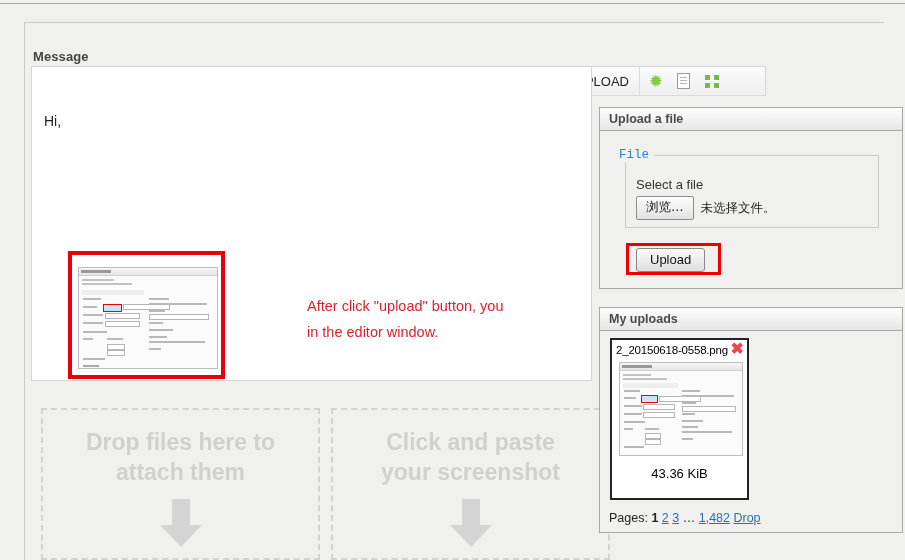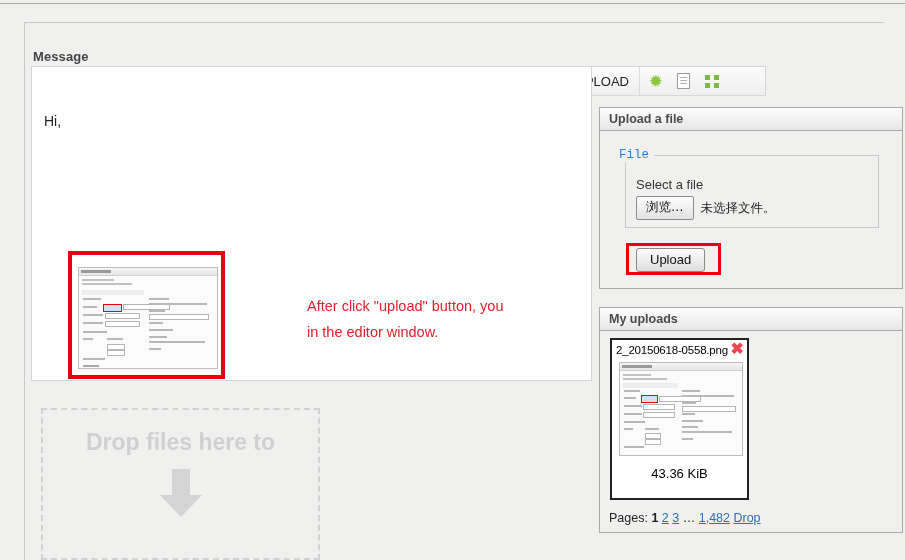--- a/index.html
+++ b/index.html
@@ -594,20 +594,29 @@
     </div>
 
     <div class="ed-note">
       <div>After click "upload" button, you</div>
       <div>in the editor window.</div>
     </div>
   </div>
 
   <div class="dropzone dz1">
     <div>Drop files here to</div>
+    <div>attach them</div>
+    <div class="dz-arrow">
+        <i></i>
+        <b></b>
+      </div>
+  </div>
+  <div class="dropzone dz2">
+    <div>Click and paste</div>
+    <div>your screenshot</div>
     <div class="dz-arrow">
         <i></i>
         <b></b>
       </div>
   </div>
 
   <div class="panel panel-upload">
     <div class="panel-head">Upload a file</div>
     <div class="file-fieldset"></div>
     <div class="file-legend">File</div>

